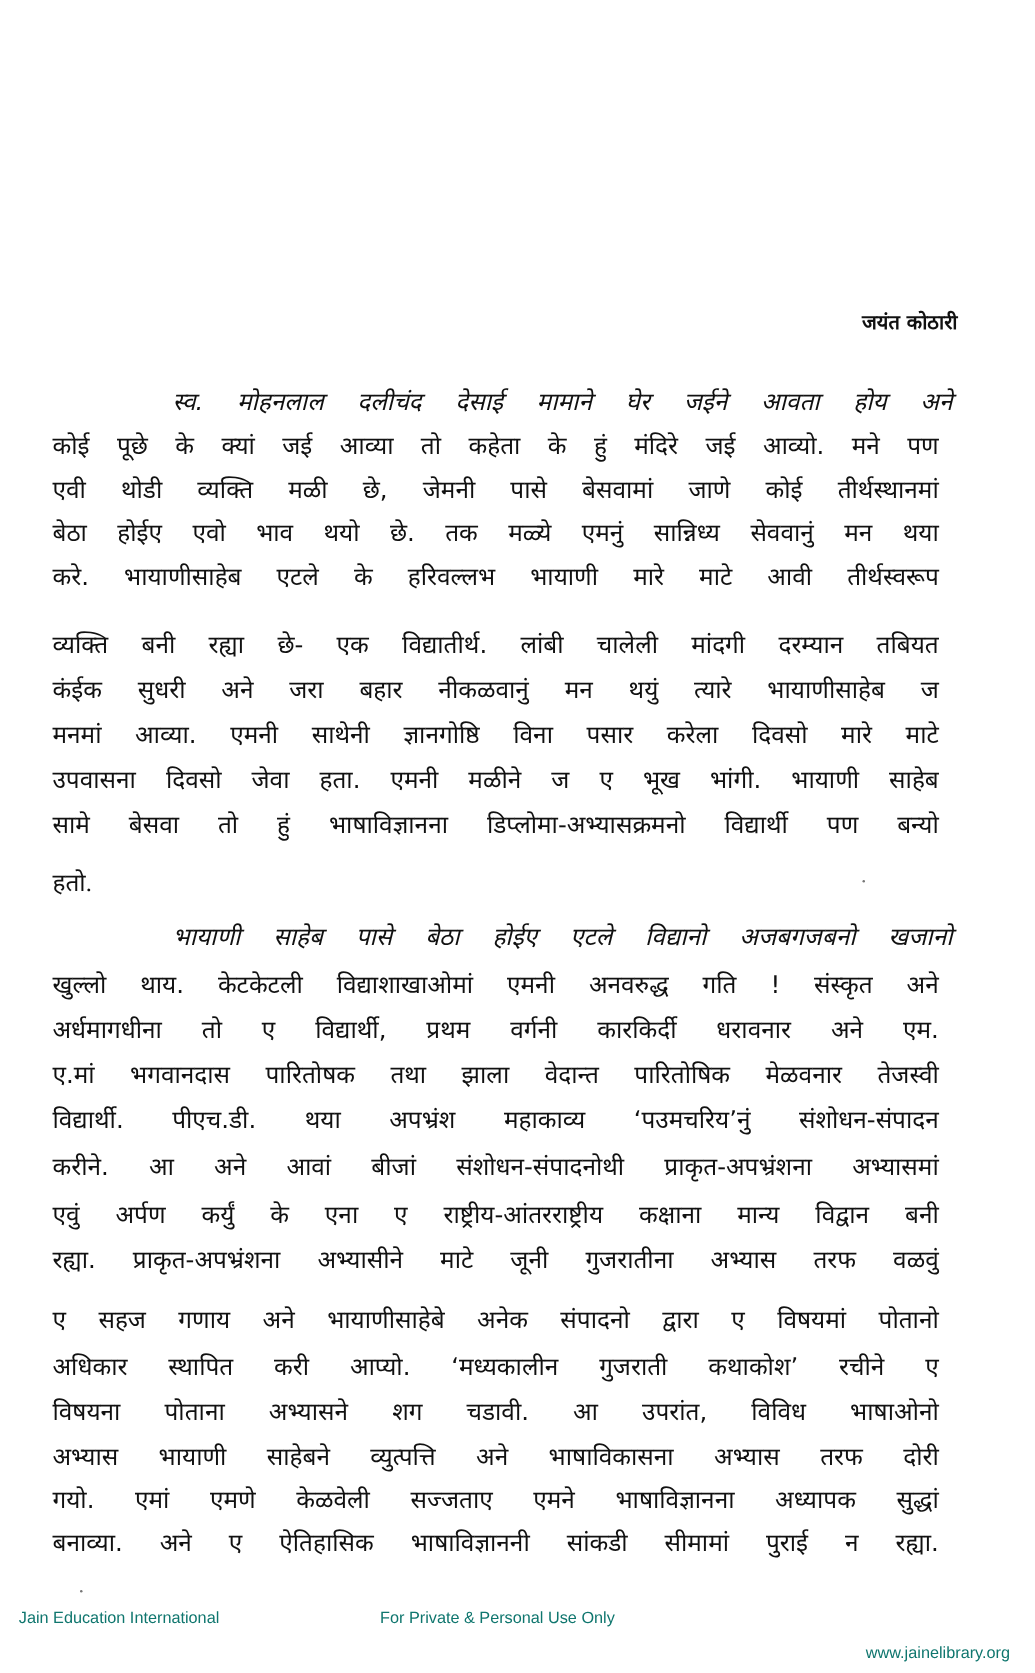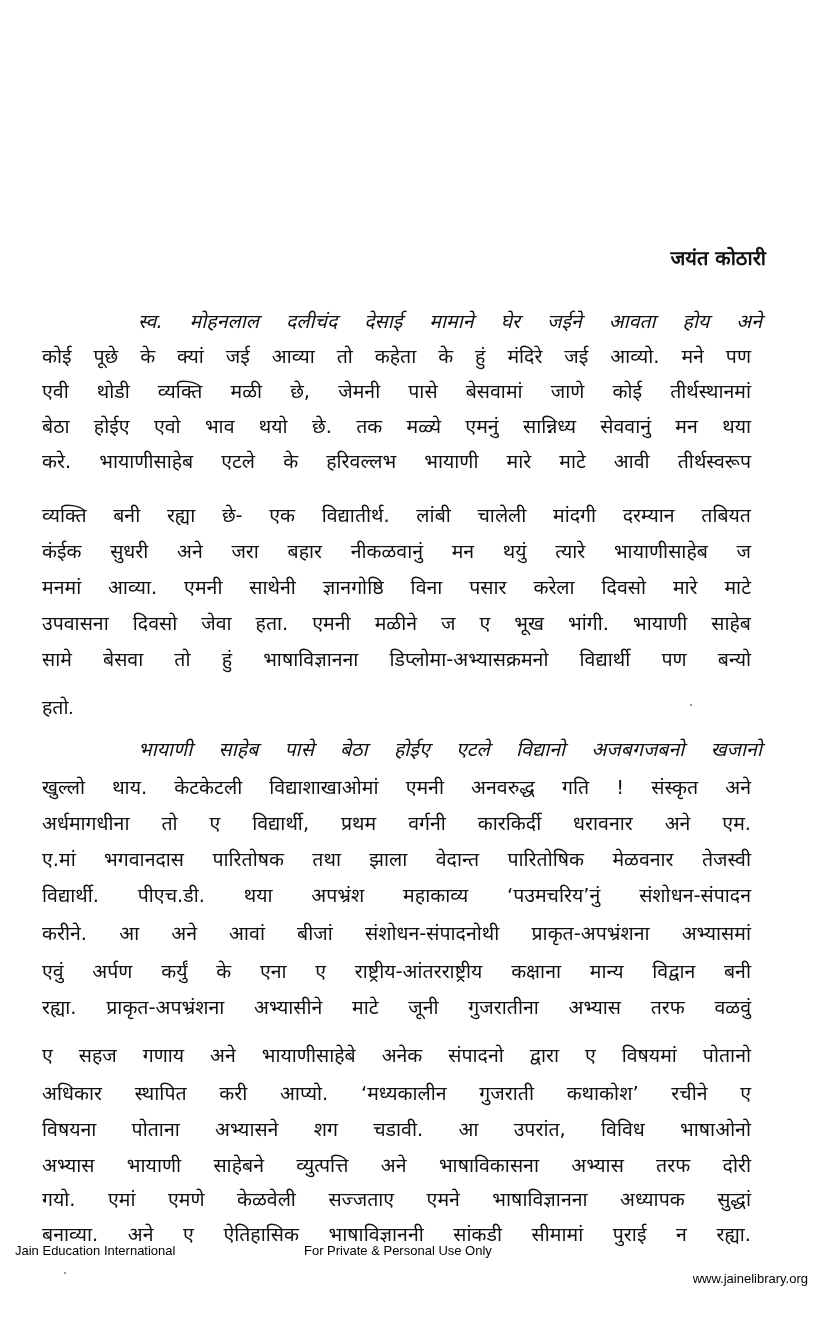--- a/index.html
+++ b/index.html
@@ -30,21 +30,21 @@
       font-size: 38px;
       font-weight: bold;
       line-height: 50px;
       letter-spacing: 0.5px;
       white-space: nowrap;
     }
     .author {
       position: absolute;
       right: 62px;
       top: 242px;
-      font-size: 20px;
+      font-size: 16px;
       font-weight: bold;
       line-height: 32px;
       white-space: nowrap;
     }
     .line {
       position: absolute;
       left: 42px;
       width: 709px;
       font-size: 19.5px;
       line-height: 30px;
@@ -58,24 +58,24 @@
       left: 138px;
       width: 624px;
       font-style: italic;
     }
     .line.last {
       text-align-last: left;
       font-family: Liberation Serif, serif;
     }
     .footer {
       position: absolute;
-      top: 1242px;
+      top: 1285px;
       font-family: "Liberation Sans", sans-serif;
       font-size: 13px;
-      color: #000000;
+      color: #0f766e;
       line-height: 18px;
       white-space: nowrap;
     }
     .footer.left { left: 15px; }
     .footer.center { left: 304px; }
     .footer.right { right: 20px; margin-top: 28px; }
     .speck {
       position: absolute;
       width: 2px; height: 2px;
       background: #777;

